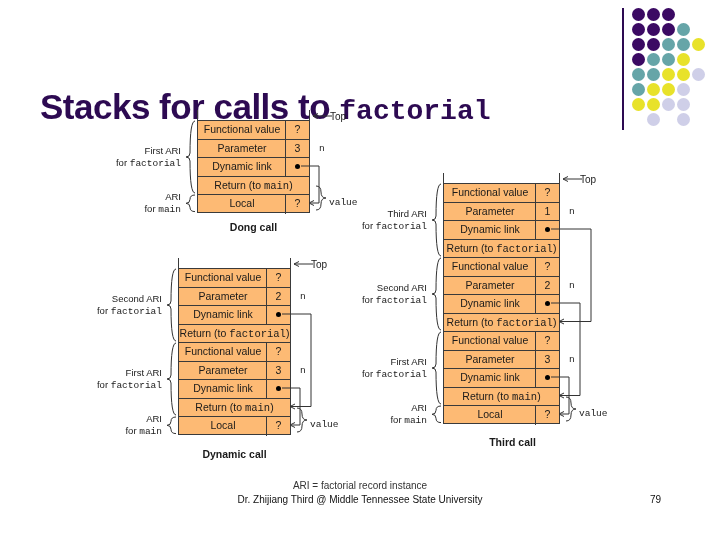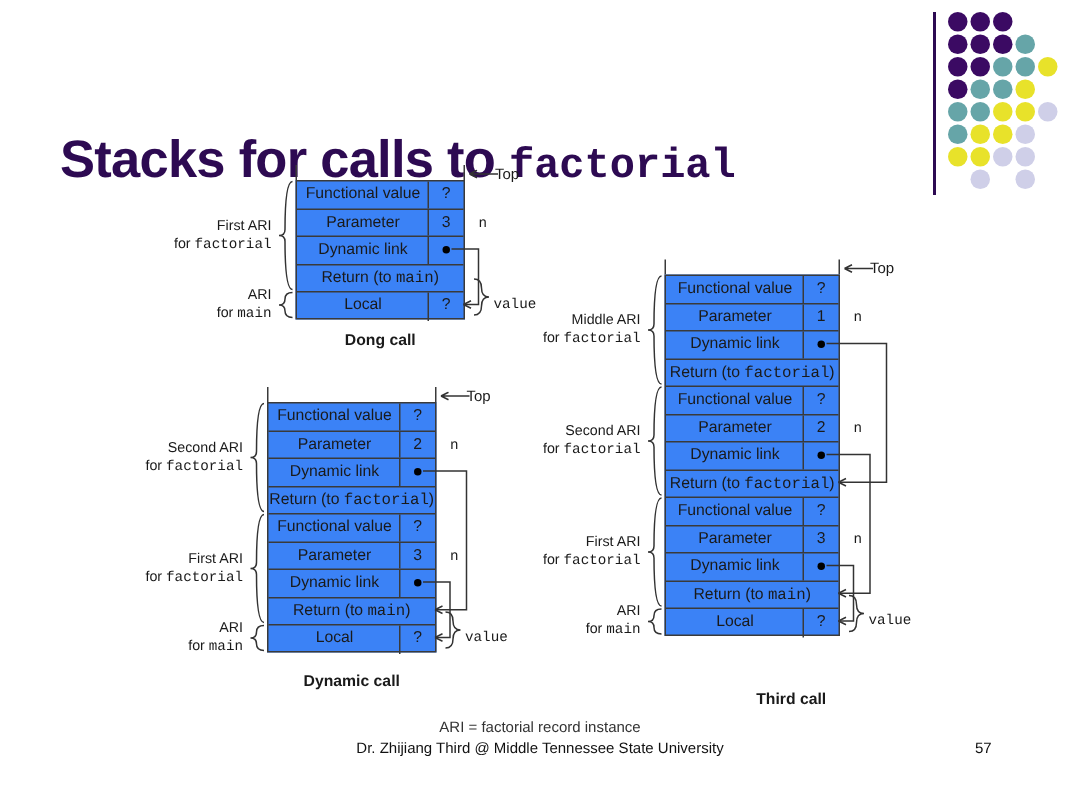--- a/index.html
+++ b/index.html
@@ -18,21 +18,21 @@
   
   #title{
     position:absolute;left:40px;top:58px;width:570px;
     color:#2d0a52;font-size:35px;font-weight:bold;line-height:42px;
     white-space:nowrap;letter-spacing:-0.5px;margin-top:28px;
   }
   #title .mono{font-size:28px;font-weight:bold;letter-spacing:0px;}
 
   
   .figure{position:absolute;}
-  .stack{position:absolute;border:1px solid #3a3a3a;box-sizing:border-box;background:#3b82f6;}
+  .stack{position:absolute;border:1px solid #3a3a3a;box-sizing:border-box;background:#fdba74;}
   .srow{
     position:relative;box-sizing:border-box;
     border-bottom:1px solid #3a3a3a;
     height:18.5px;line-height:17px;font-size:10.5px;text-align:center;color:#1a1a1a;
     white-space:nowrap;
   }
   .srow:last-child{border-bottom:none;}
   .srow .lbl{display:block;}
   .srow.split .lbl{
     position:absolute;left:0;right:23px;top:0;bottom:0;line-height:17px;
@@ -319,21 +319,21 @@
         <path d="M10 44 L15 41.5 M10 44 L15 46.5" stroke="#333" fill="none" stroke-width="1"></path>
       </svg>
       <svg width="14" height="30" style="position: absolute; left: 564px; top: 395px;">
         <path d="M2 2 q5 0 5 6 q0 6 5 6 q-5 0 -5 6 q0 6 -5 6" stroke="#333" fill="none" stroke-width="1"></path>
       </svg>
       <div class="rightlabel mono" style="left: 579px; top: 408px;">value</div>
       <svg width="12" height="74" style="position: absolute; left: 431px; top: 183px;">
         <path d="M10 1 q-5 0 -5 32.0 q0 4 -4 4 q4 0 4 4 q0 32.0 5 32.0" stroke="#333" fill="none" stroke-width="1"></path>
       </svg>
       <div class="sidelabel" style="left: 0px; width: 427px; top: 208px;">
-        <div>Middle ARI</div>
+        <div>Third ARI</div>
         <div>for <span class="mono">factorial</span></div>
       </div>
       <svg width="12" height="74" style="position: absolute; left: 431px; top: 257px;">
         <path d="M10 1 q-5 0 -5 32.0 q0 4 -4 4 q4 0 4 4 q0 32.0 5 32.0" stroke="#333" fill="none" stroke-width="1"></path>
       </svg>
       <div class="sidelabel" style="left: 0px; width: 427px; top: 282px;">
         <div>Second ARI</div>
         <div>for <span class="mono">factorial</span></div>
       </div>
       <svg width="12" height="74" style="position: absolute; left: 431px; top: 331px;">
@@ -343,19 +343,19 @@
         <div>First ARI</div>
         <div>for <span class="mono">factorial</span></div>
       </div>
       <svg width="12" height="18.5" style="position: absolute; left: 431px; top: 405px;">
         <path d="M10 1 q-5 0 -5 4.3 q0 4 -4 4 q4 0 4 4 q0 4.3 5 4.3" stroke="#333" fill="none" stroke-width="1"></path>
       </svg>
       <div class="sidelabel" style="left: 0px; width: 427px; top: 402.25px;">
         <div>ARI</div>
         <div>for <span class="mono">main</span></div>
       </div>
-      <div class="caption" style="left: 469px; width: 117px; top: 436px; margin-top: 24px;">Third call</div>
+      <div class="caption" style="left: 454px; width: 117px; top: 436px;">Third call</div>
     </div>
   </div>
 
 <div id="ari-note">ARI = factorial record instance</div>
 <div id="footer-credit">Dr. Zhijiang Third @ Middle Tennessee State University</div>
-<div id="page-num">57</div>
+<div id="page-num">79</div>
 
 </body></html>

